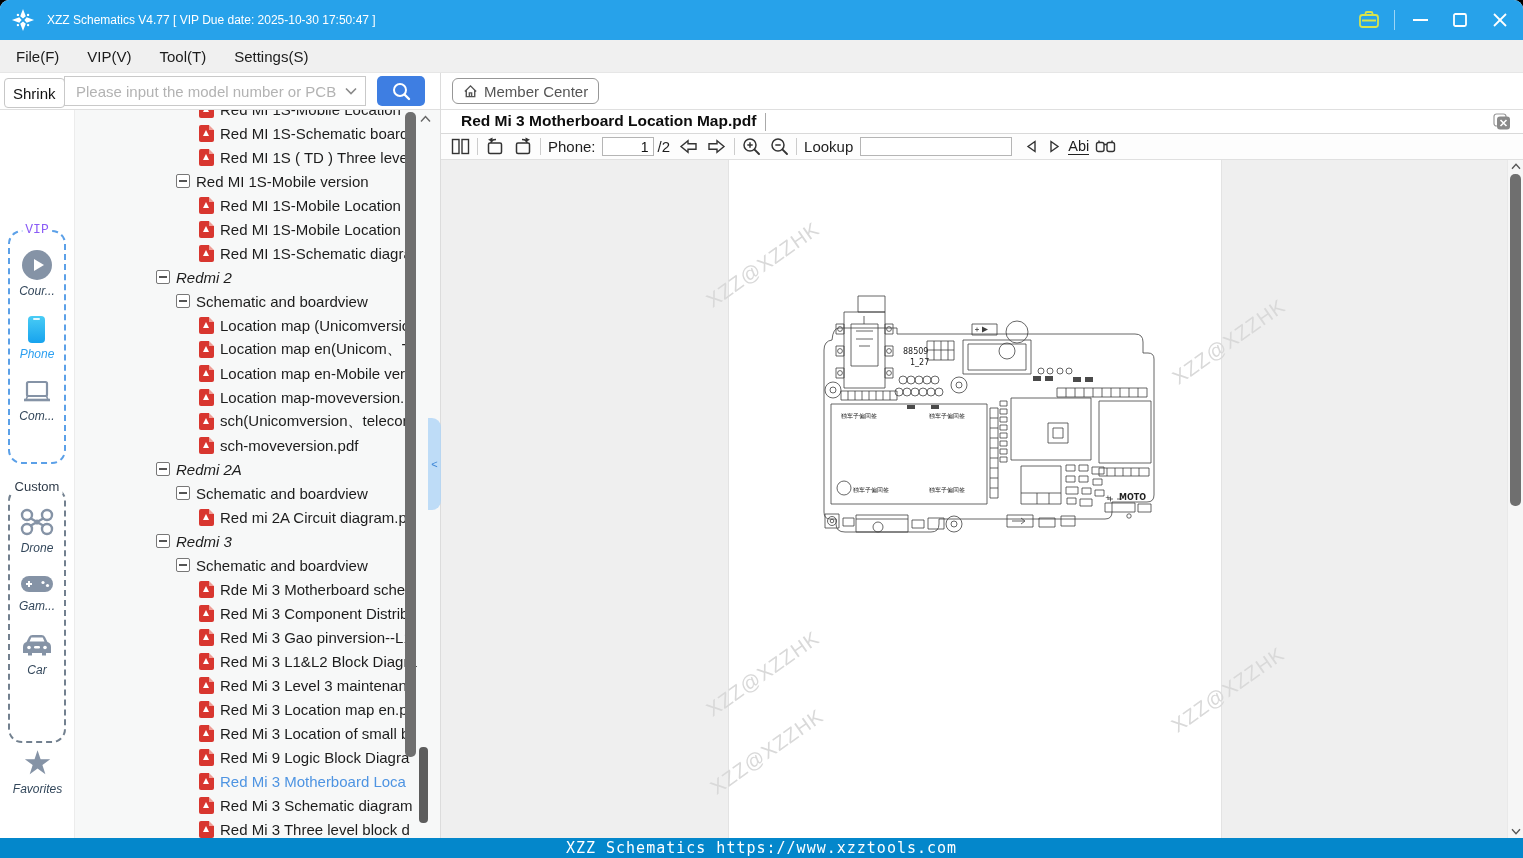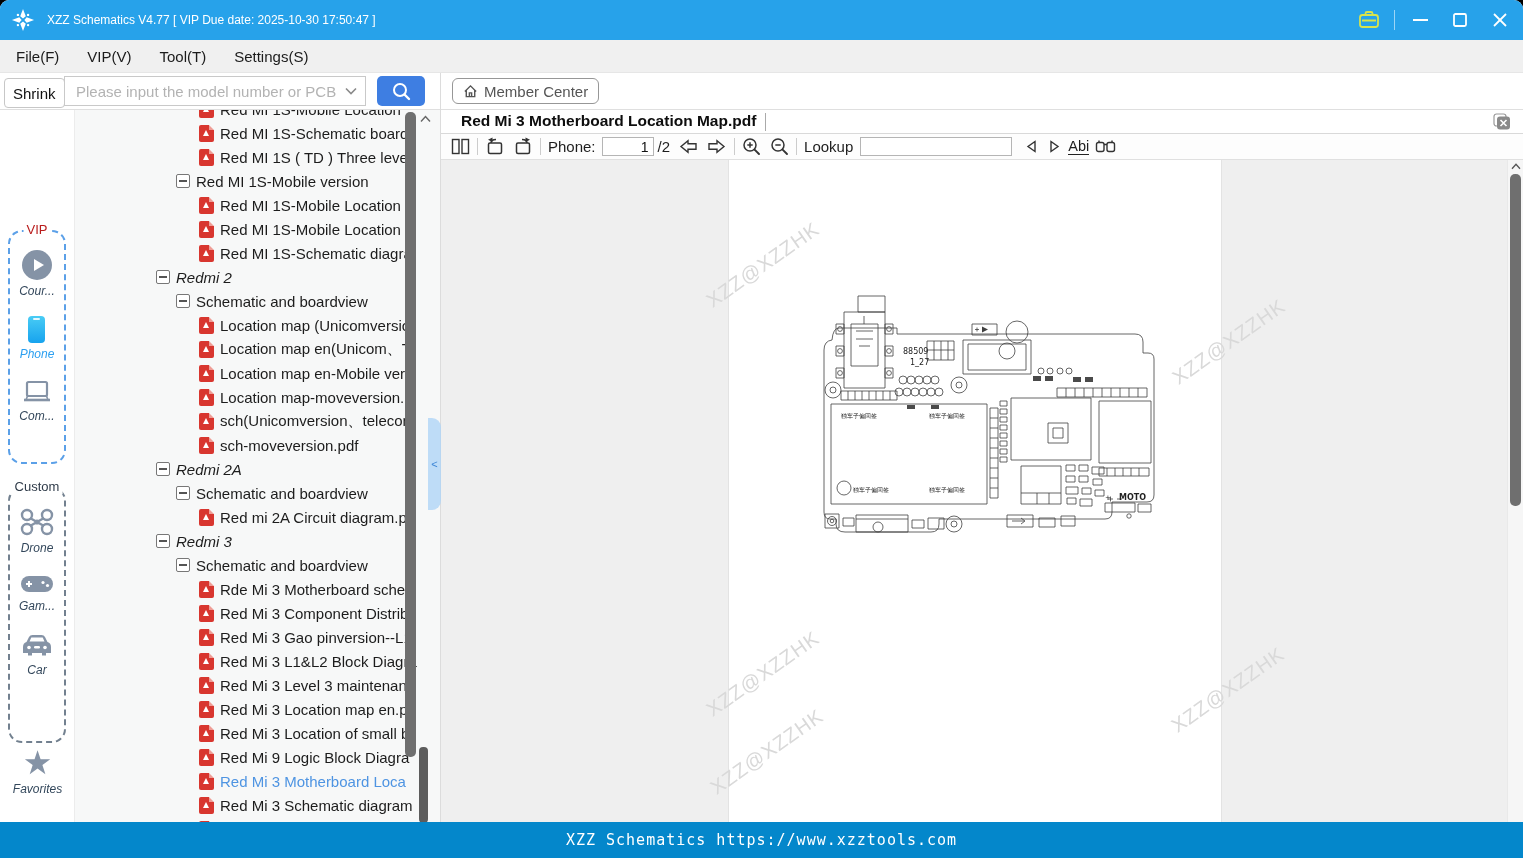--- a/index.html
+++ b/index.html
@@ -23,21 +23,21 @@
   .searchbox input{border:0;outline:0;flex:1;margin-left:9px;font-size:15px;color:#333;font-family:inherit;background:transparent;}
   .searchbox input::placeholder{color:#b3b3b3;}
   .chev{margin-right:8px;flex:0 0 auto;}
   .searchbtn{position:absolute;left:377px;top:3px;width:48px;height:30px;background:#3e7ee2;border-radius:5px;display:flex;align-items:center;justify-content:center;}
   .memberbtn{position:absolute;left:452px;top:5px;height:24px;padding:0 10px;border:1px solid #979797;border-radius:6px;display:flex;align-items:center;gap:6px;font-size:15px;color:#555;background:#fff;}
   
   .sidebar{position:absolute;left:0;top:110px;width:75px;bottom:20px;background:#fff;border-right:1px solid #ececec;box-sizing:border-box;}
   .group{position:absolute;left:8px;width:58px;border-radius:14px;display:flex;flex-direction:column;align-items:center;box-sizing:border-box;}
   .group .gtitle{position:absolute;top:-10px;left:50%;transform:translateX(-50%);background:#fff;padding:0 3px;font-size:13px;white-space:nowrap;}
   .vipgroup{top:120px;height:234px;border:2px dashed #5ba0e8;}
-  .vipgroup .gtitle{color:#b91c1c;}
+  .vipgroup .gtitle{color:#8b5cf6;font-family:Liberation Mono, monospace;}
   .customgroup{top:377px;height:256px;border:2px dashed #72808f;}
   .customgroup .gtitle{color:#2f3b49;}
   .sideitem{display:flex;flex-direction:column;align-items:center;margin-top:18px;}
   .sidelabel{font-size:12px;color:#33475b;margin-top:4px;white-space:nowrap;font-style:italic;}
   .sidelabel.blue{color:#2b9ff0;}
   .playcirc{width:30px;height:30px;border-radius:50%;background:#8593a6;position:relative;}
   .playcirc::before{content:"";position:absolute;left:12px;top:9px;border-left:10px solid #fff;border-top:6px solid transparent;border-bottom:6px solid transparent;}
   .phoneico{width:17px;height:27px;border-radius:4px;background:linear-gradient(180deg,#49ccf5,#17a3ee);position:relative;}
   .phoneico::before{content:"";position:absolute;left:5px;top:2px;width:7px;height:2px;border-radius:1px;background:rgba(255,255,255,.85);}
   .favwrap{position:absolute;left:0;top:638px;width:75px;display:flex;flex-direction:column;align-items:center;}
@@ -72,21 +72,21 @@
   .lookupinput{width:152px;height:19px;border:1px solid #b5b5b5;box-sizing:border-box;margin-left:7px;outline:0;font-family:inherit;font-size:14px;}
   .abi{font-size:14.5px;border-bottom:1.5px solid #222;line-height:15px;margin:0 6px;}
   .canvas{position:absolute;left:0;top:50px;right:0;bottom:0;background:#efefef;overflow:hidden;}
   .page{position:absolute;left:288px;top:0;width:492px;height:678px;background:#fff;box-shadow:0 0 0 1px #e3e3e3;}
   .wm{position:absolute;font-size:20px;letter-spacing:1px;color:#d9d9d9;white-space:nowrap;transform:translate(-50%,-50%) rotate(-35deg);pointer-events:none;}
   .board{position:absolute;left:370px;top:108px;}
   .vscroll{position:absolute;right:0;top:0;width:16px;bottom:0;background:#f6f6f6;border-left:1px solid #e9e9e9;box-sizing:border-box;}
   .vthumb{position:absolute;left:2px;top:14px;width:11px;height:332px;background:#6f6f6f;border-radius:5px;}
   .varrow{position:absolute;left:3px;}
   
-  .statusbar{position:absolute;left:0;bottom:0;width:100%;height:36px;background:#0487cb;display:flex;align-items:center;justify-content:center;}
+  .statusbar{position:absolute;left:0;bottom:0;width:100%;height:20px;background:#0487cb;display:flex;align-items:center;justify-content:center;}
   .statusbar span{color:#fff;font-family:"DejaVu Sans Mono",monospace;font-size:15px;letter-spacing:1px;}
 </style>
 </head>
 <body>
 
 <div class="app">
 
   <div class="titlebar">
     <svg class="appicon" width="24" height="24" viewBox="0 0 26 26">
       <g fill="#fff">

